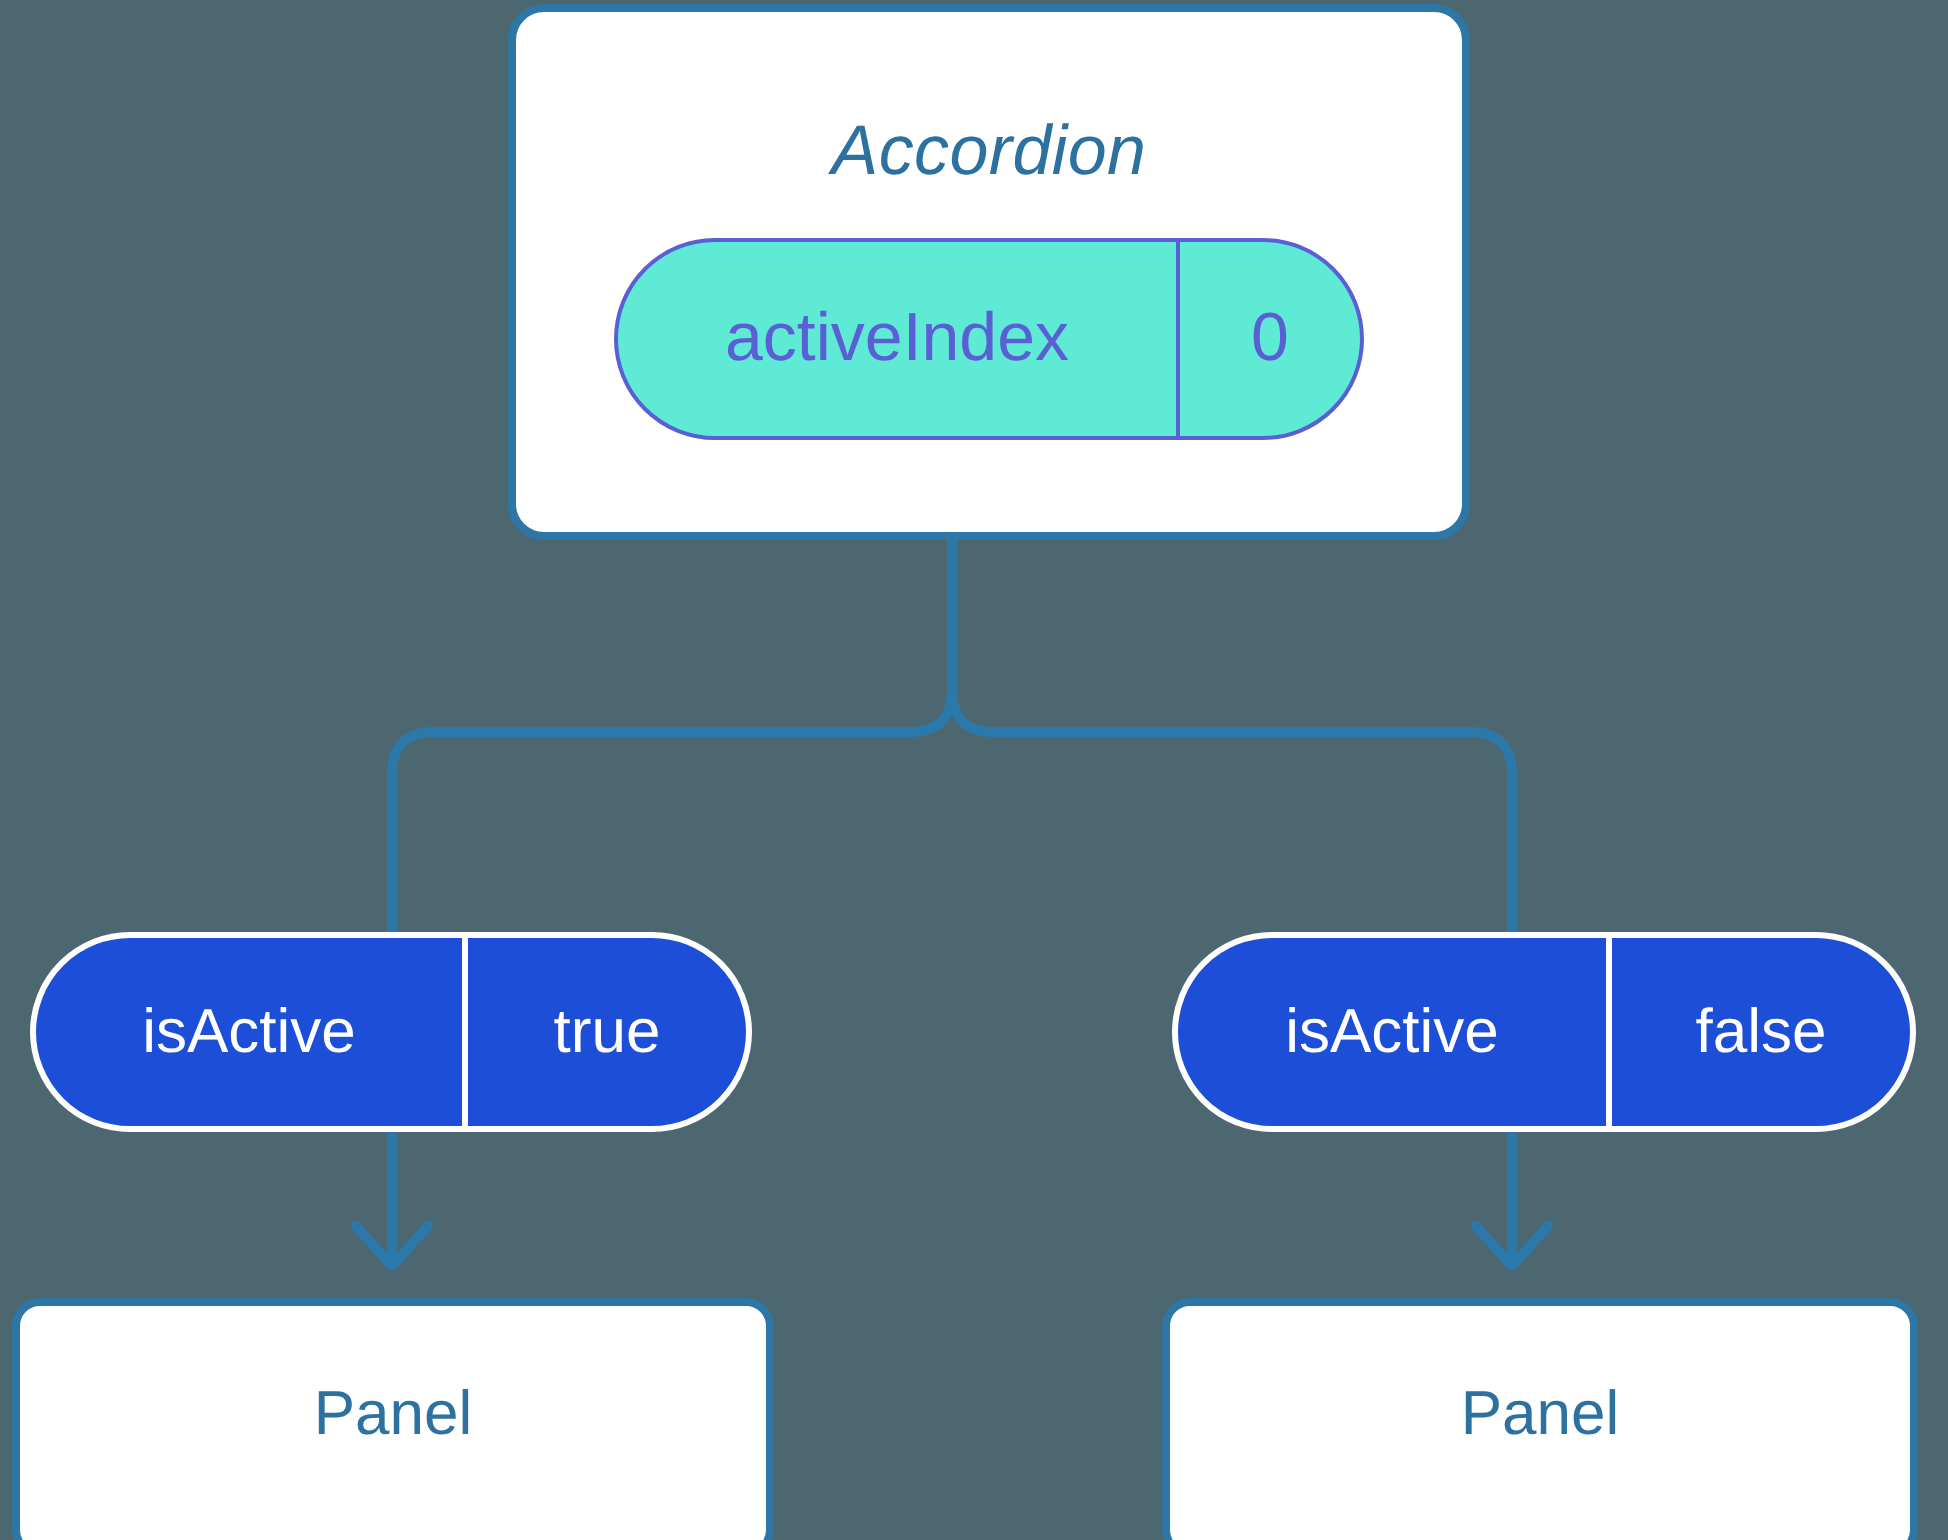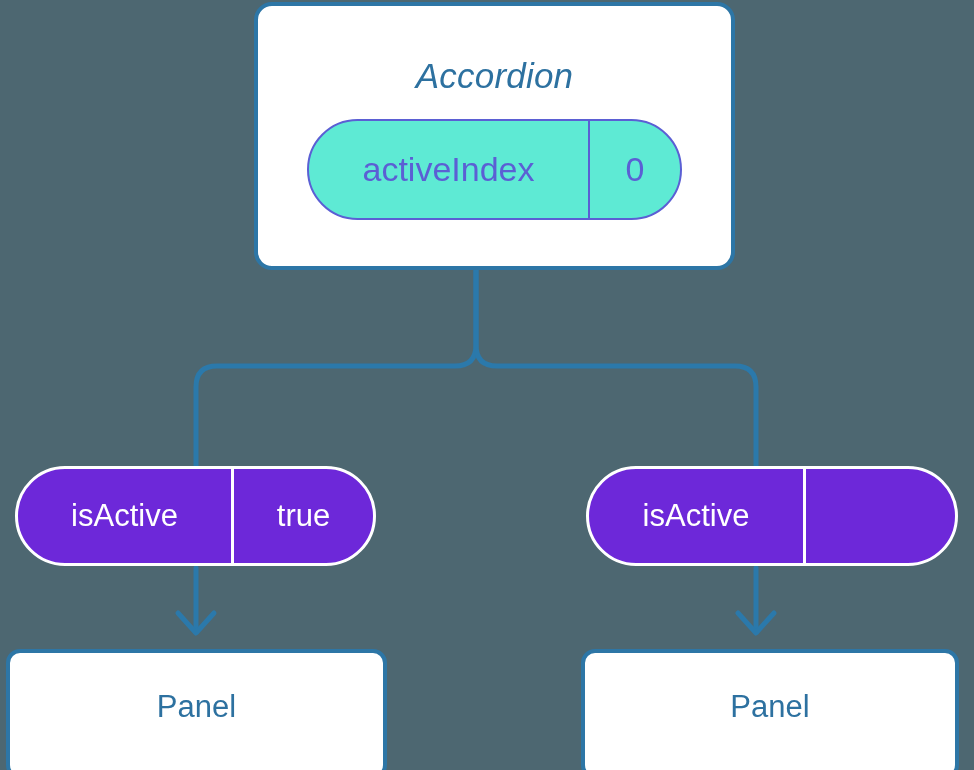--- a/index.html
+++ b/index.html
@@ -93,21 +93,21 @@
   }
   #state-pill .pill-val {
     flex: 1;
     color: #5b5fd4;
     font-size: 34px;
   }
 
   
   .pill-filled {
     border: 3px solid #ffffff;
-    background: #6d28d9;
+    background: #1d4ed8;
     top: 466px;
     height: 100px;
   }
   .pill-filled .pill-key {
     color: #ffffff;
     font-size: 31px;
     border-right: 3px solid #ffffff;
   }
   .pill-filled .pill-val {
     color: #ffffff;
@@ -183,20 +183,21 @@
     <div class="pill-val">0</div>
   </div>
 
   <div class="pill pill-filled" id="prop-pill-left">
     <div class="pill-key">isActive</div>
     <div class="pill-val">true</div>
   </div>
 
   <div class="pill pill-filled" id="prop-pill-right">
     <div class="pill-key">isActive</div>
+    <div class="pill-val">false</div>
   </div>
 
   <div class="panel-card" id="panel-card-left">
     <div class="panel-label">Panel</div>
   </div>
 
   <div class="panel-card" id="panel-card-right">
     <div class="panel-label">Panel</div>
   </div>
 

